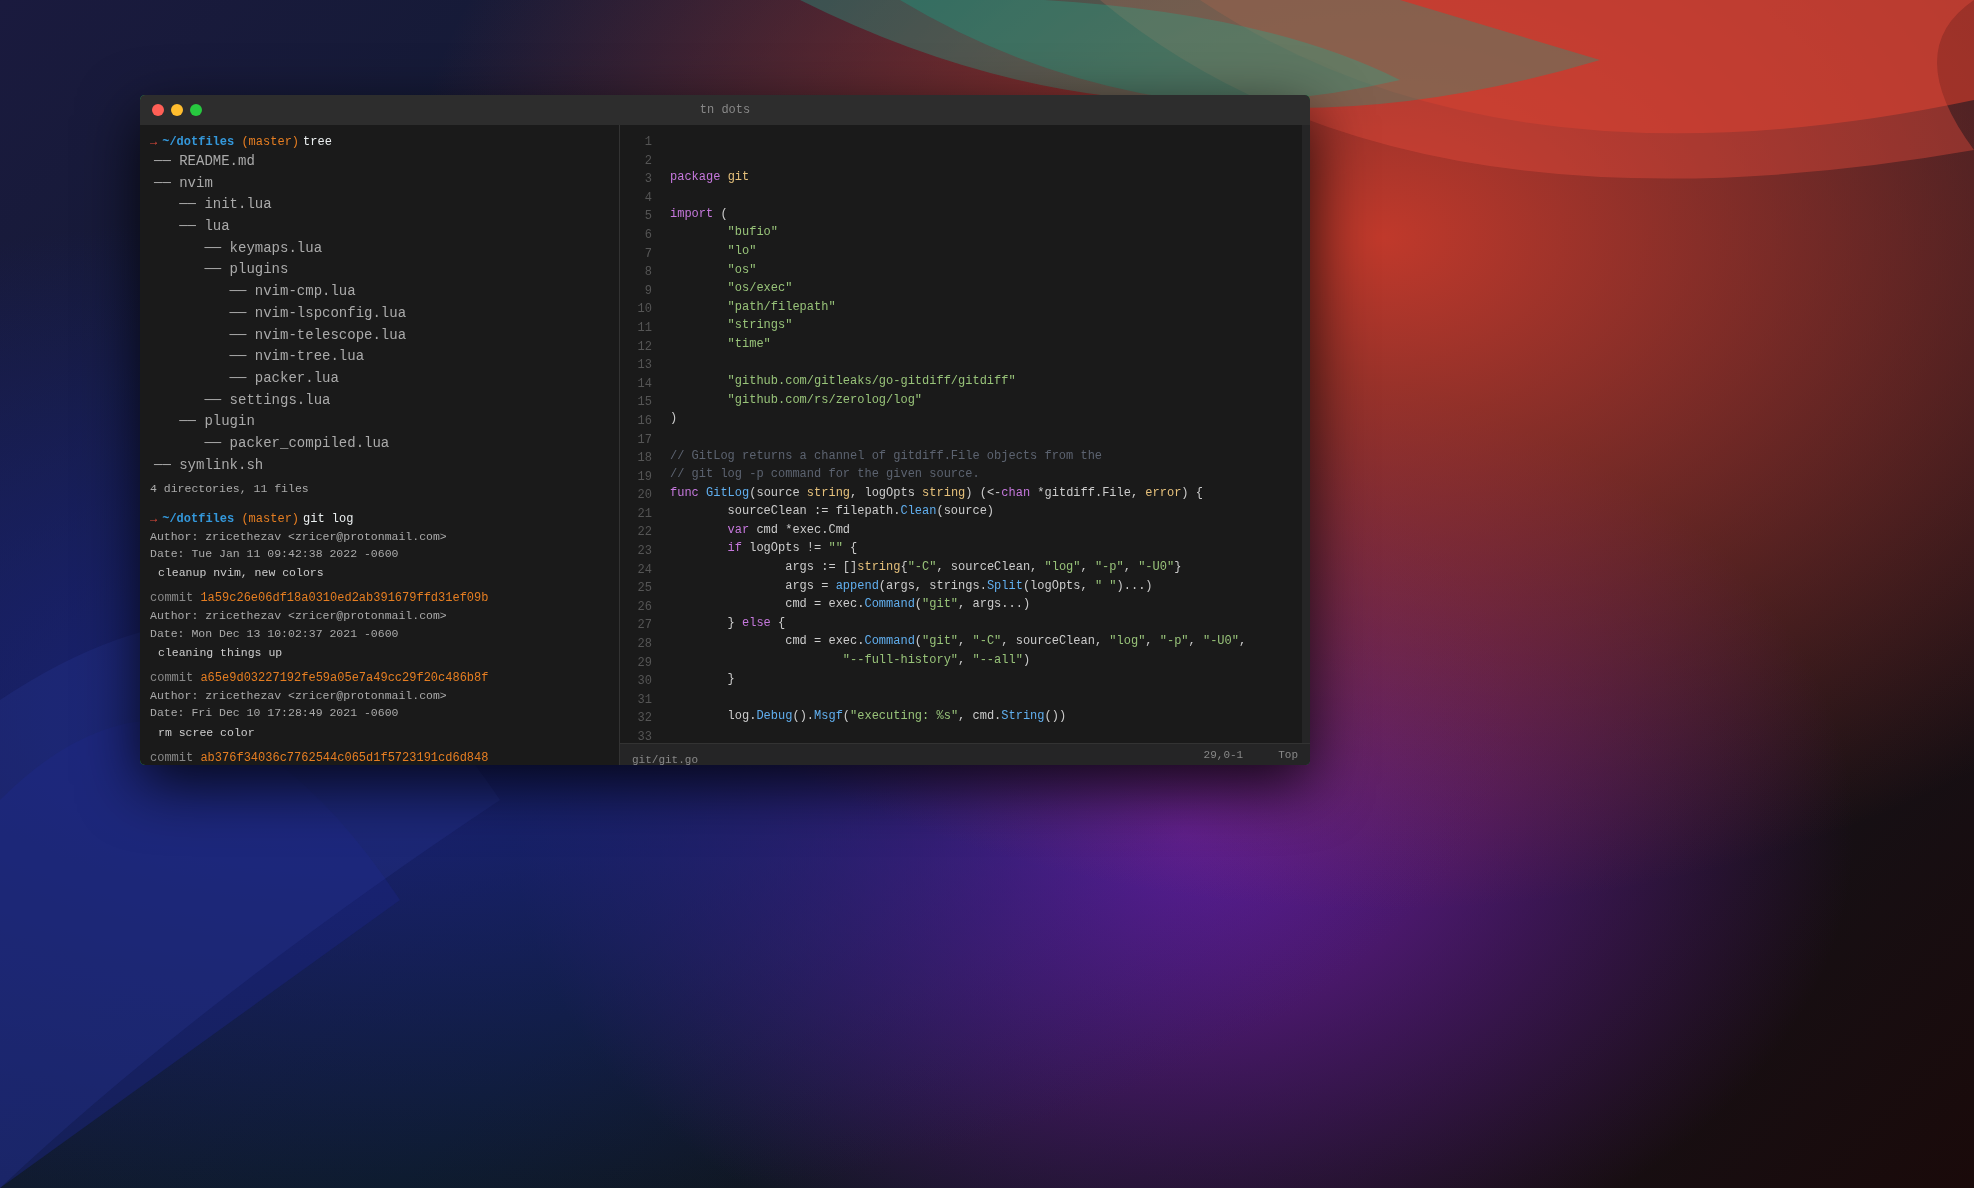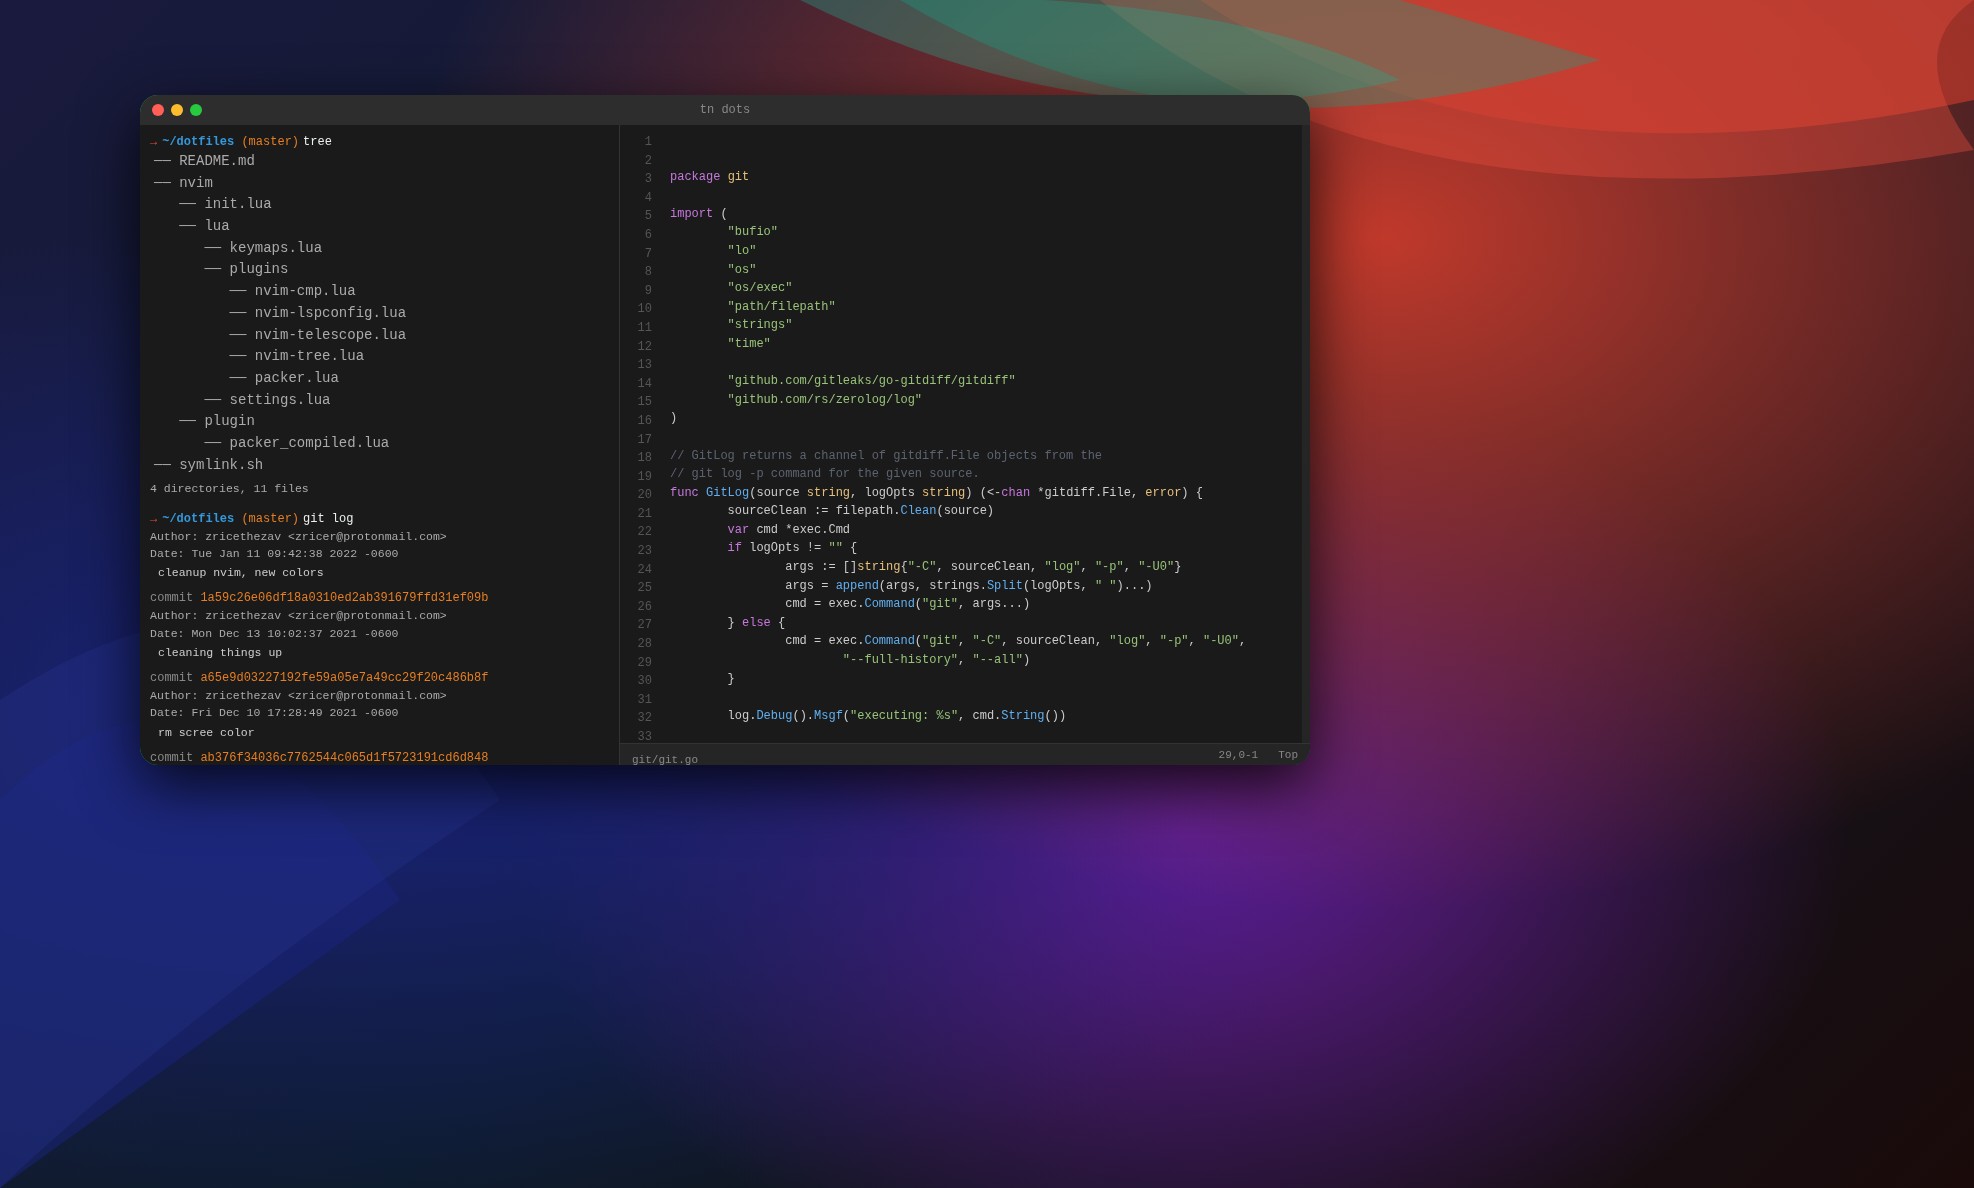--- a/index.html
+++ b/index.html
@@ -34,21 +34,21 @@
     }
 
     
     .terminal-window {
       position: absolute;
       top: 95px;
       left: 140px;
       width: 1170px;
       height: 670px;
       background: #22c55e;
-      border-radius: 18px;
+      border-radius: 5px;
       box-shadow: 0 20px 60px rgba(0,0,0,0.8);
       z-index: 10;
       display: flex;
       flex-direction: column;
       overflow: hidden;
     }
 
     .titlebar {
       height: 30px;
       background: #2d2d2d;
@@ -228,21 +228,21 @@
       padding: 0 12px;
       font-size: 11px;
       color: #888;
       border-top: 1px solid #333;
       flex-shrink: 0;
     }
 
     .status-left { color: #888; margin-top: 10px; }
     .status-right { 
       display: flex; 
-      gap: 20px;
+      gap: 35px;
       align-items: center;
     }
 
     .scrollbar-stub {
       width: 8px;
       background: #252526;
       flex-shrink: 0;
     }
   </style>
 </head>

